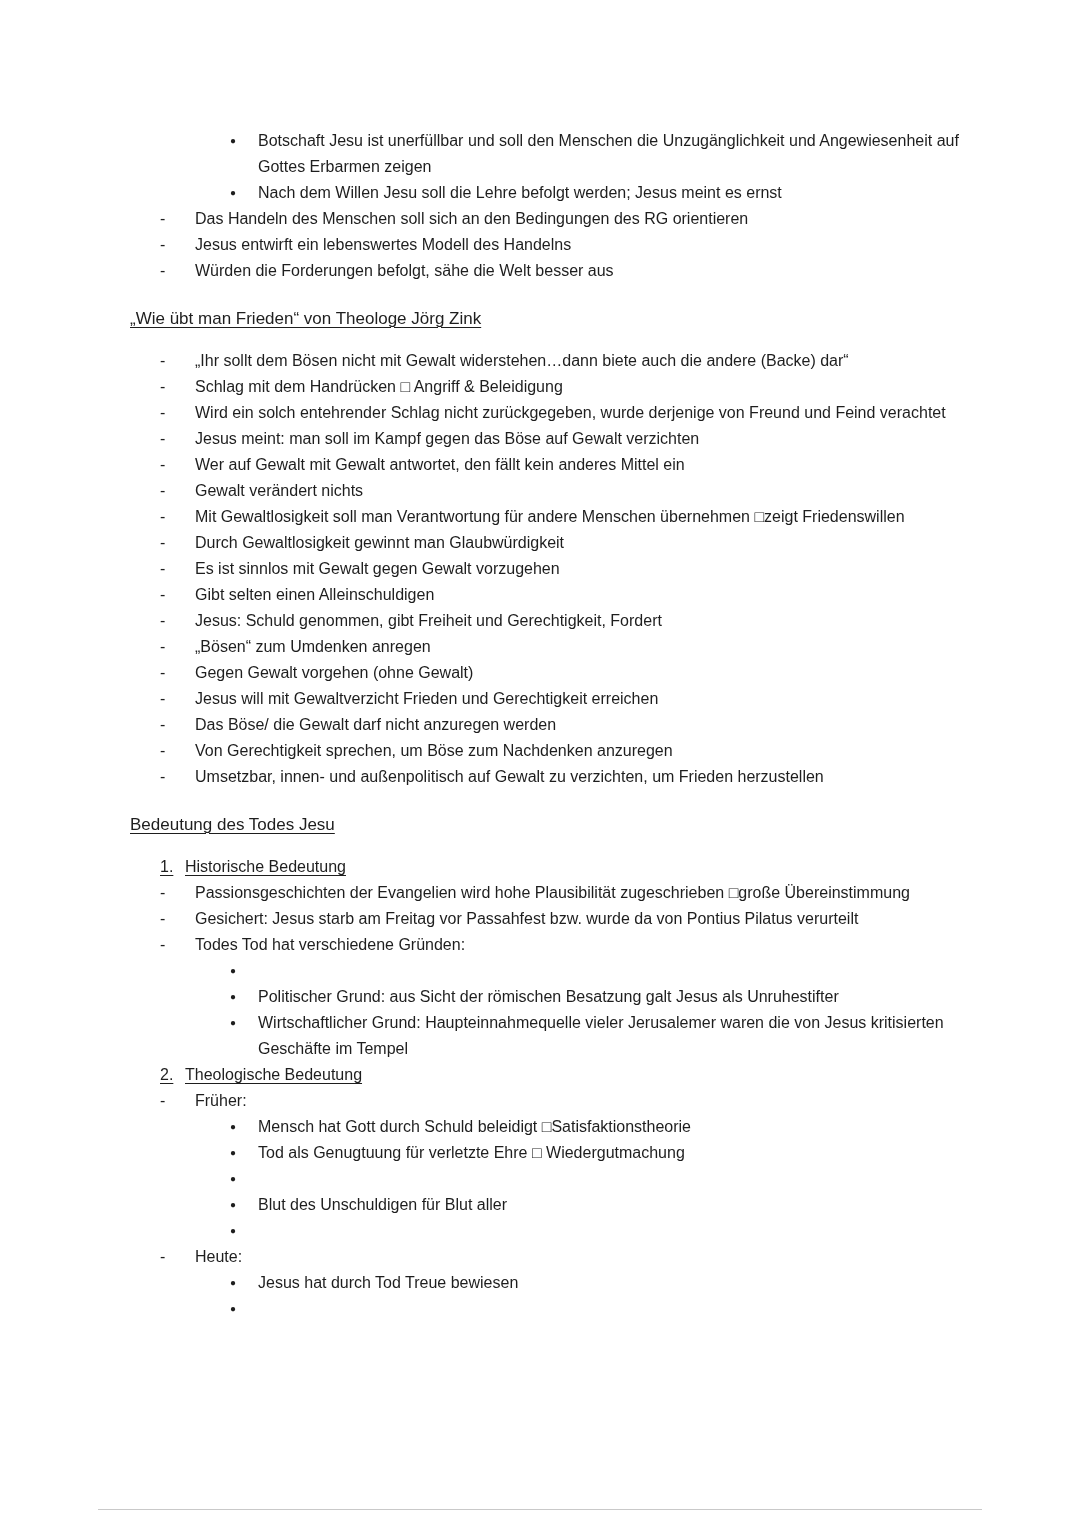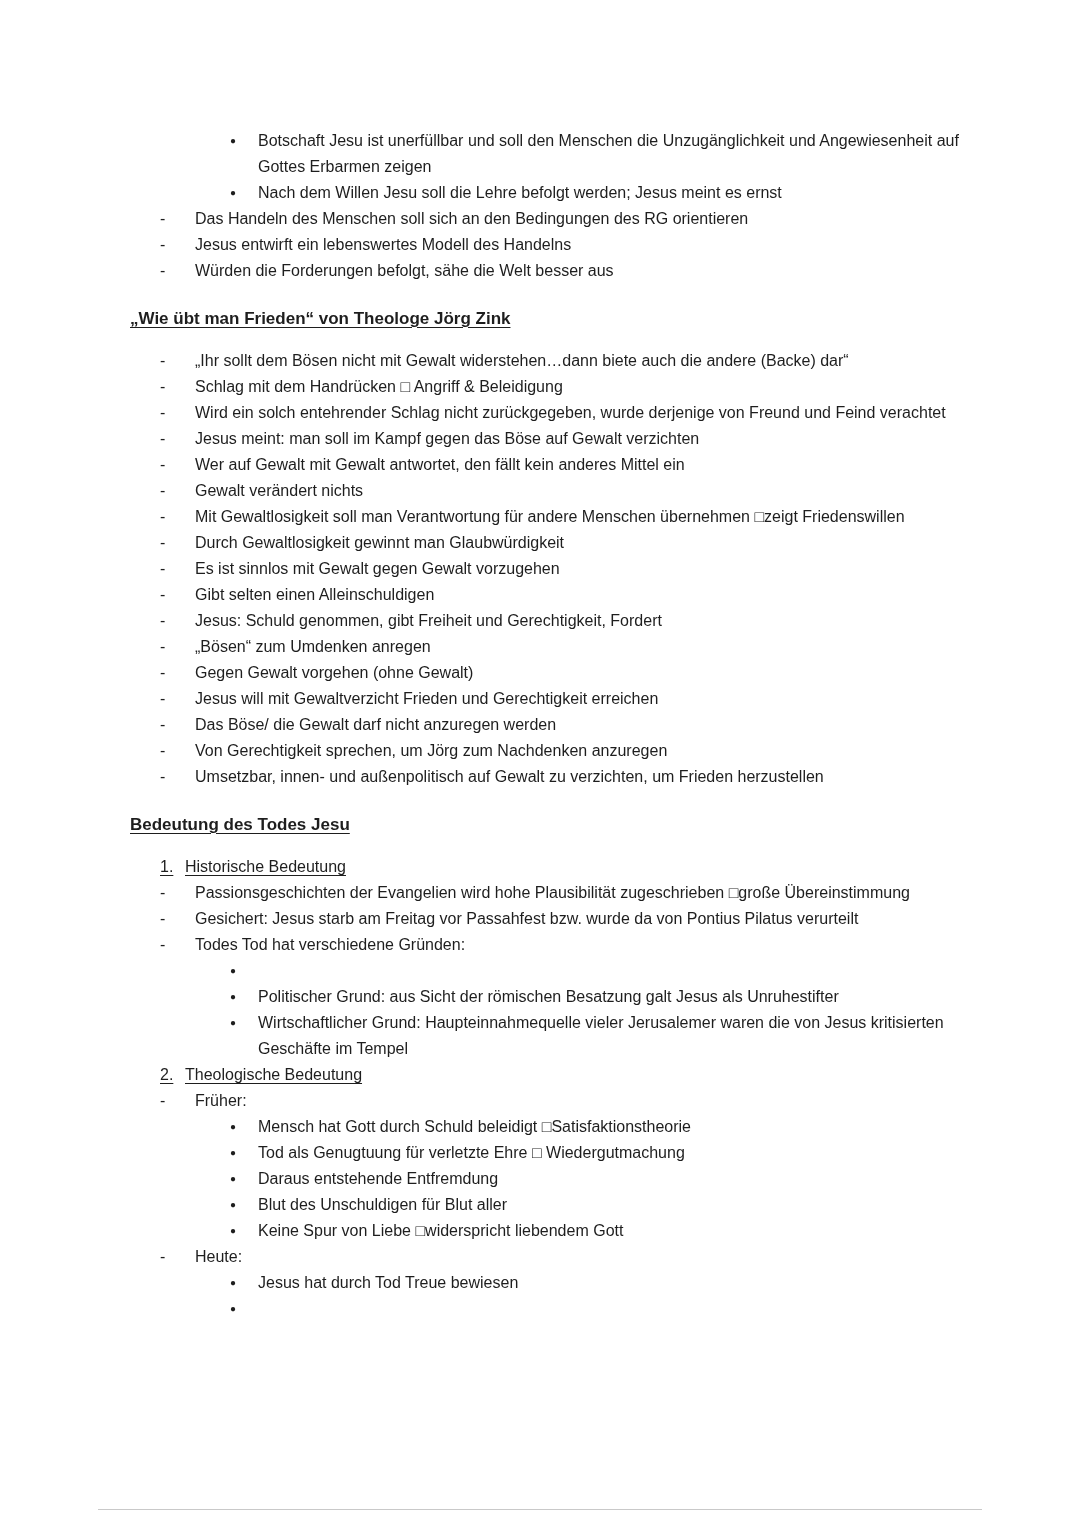--- a/index.html
+++ b/index.html
@@ -34,21 +34,21 @@
   }
   
   .l2 { padding-left: 100px; }
   .l2 .marker {
     flex: 0 0 28px;
     font-size: 10px;
     line-height: 26px;
   }
   .heading {
     font-size: 17px;
-    font-weight: 700;
+    font-weight: 400;
     margin: 22px 0 16px 0;
     padding: 0;
   }
   .heading .heading-text {
     text-decoration: underline;
     text-underline-offset: 3px;
     text-decoration-thickness: 1px;
   }
   .subheading {
     display: flex;
@@ -161,21 +161,21 @@
     <div class="li l1">
       <span class="marker">-</span>
       <span class="txt">Jesus will mit Gewaltverzicht Frieden und Gerechtigkeit erreichen</span>
     </div>
     <div class="li l1">
       <span class="marker">-</span>
       <span class="txt">Das Böse/ die Gewalt darf nicht anzuregen werden</span>
     </div>
     <div class="li l1">
       <span class="marker">-</span>
-      <span class="txt">Von Gerechtigkeit sprechen, um Jörg zum Nachdenken anzuregen</span>
+      <span class="txt">Von Gerechtigkeit sprechen, um Böse zum Nachdenken anzuregen</span>
     </div>
     <div class="li l1">
       <span class="marker">-</span>
       <span class="txt">Umsetzbar, innen- und außenpolitisch auf Gewalt zu verzichten, um Frieden herzustellen</span>
     </div>
   </div>
 
   <h2 class="heading">
     <span class="heading-text">Bedeutung des Todes Jesu</span>
   </h2>
@@ -224,29 +224,27 @@
     <div class="li l2">
       <span class="marker">●</span>
       <span class="txt">Mensch hat Gott durch Schuld beleidigt □Satisfaktionstheorie</span>
     </div>
     <div class="li l2">
       <span class="marker">●</span>
       <span class="txt">Tod als Genugtuung für verletzte Ehre □ Wiedergutmachung</span>
     </div>
     <div class="li l2">
       <span class="marker">●</span>
-      <span class="txt">Daraus entstehende Entfremdung</span>
     </div>
     <div class="li l2">
       <span class="marker">●</span>
       <span class="txt">Blut des Unschuldigen für Blut aller</span>
     </div>
     <div class="li l2">
       <span class="marker">●</span>
-      <span class="txt">Keine Spur von Liebe □widerspricht liebendem Gott</span>
     </div>
     <div class="li l1">
       <span class="marker">-</span>
       <span class="txt">Heute:</span>
     </div>
     <div class="li l2">
       <span class="marker">●</span>
       <span class="txt">Jesus hat durch Tod Treue bewiesen</span>
     </div>
     <div class="li l2">

